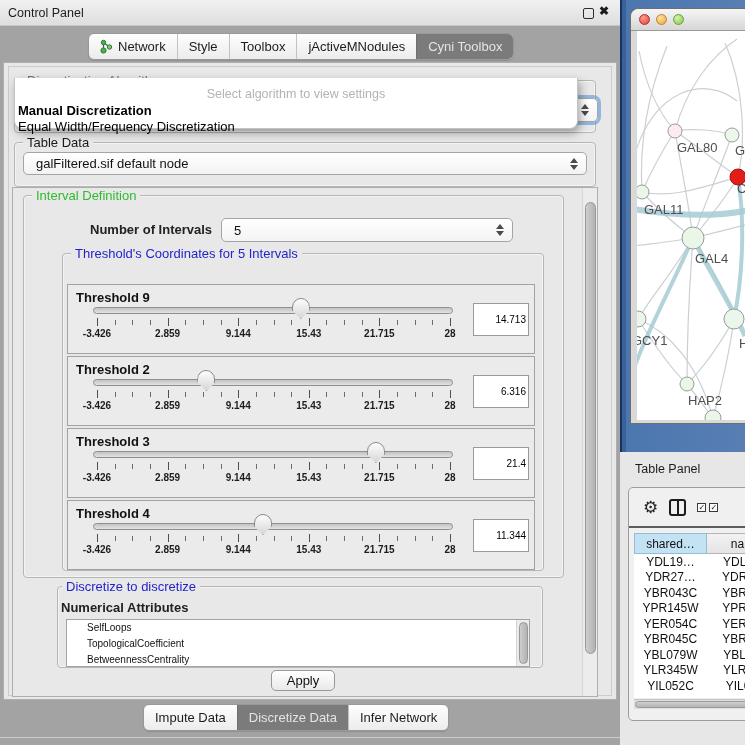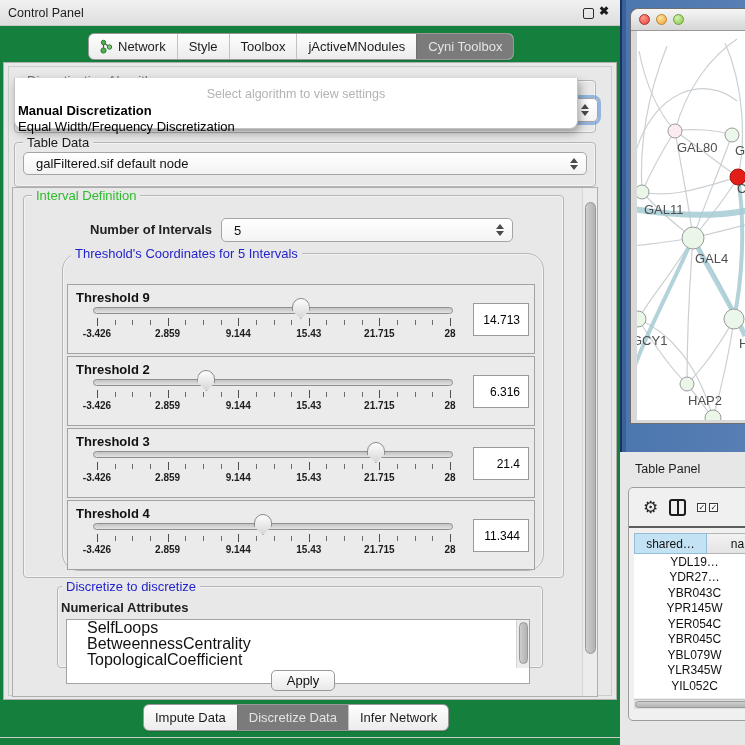--- a/index.html
+++ b/index.html
@@ -2,21 +2,21 @@
 <html><head>
 <meta charset="utf-8">
 <style>
   * { margin:0; padding:0; box-sizing:border-box; }
   html,body { width:745px; height:745px; }
   body { position:relative; overflow:hidden; background:#e6e6e6;
          font-family:"Liberation Sans", sans-serif; color:#222; }
   .abs { position:absolute; }
 
   
-  #control-panel { left:0; top:0; width:620px; height:745px; background:#15803d; }
+  #control-panel { left:0; top:0; width:620px; height:745px; background:#a3a3a3; }
   #cp-titlebar { left:0; top:0; width:620px; height:26px;
     background:linear-gradient(#f1f1f1,#dedede); border-bottom:1px solid #c6c6c6; }
   #cp-title { left:8px; top:6px; font-size:12.5px; color:#1d1d1d; }
   .win-icon { top:8px; width:11px; height:11px; }
   #float-icon { left:583px; border:1.5px solid #2c2c2c; border-radius:2px; background:transparent; }
   #close-icon { left:599px; top:4px; width:14px; height:16px; font-size:12px; font-weight:bold; color:#1a1a1a; }
 
   .seg-group { display:inline-flex; border:1px solid #989898; border-radius:6px;
     overflow:hidden; background:linear-gradient(#fefefe,#ececec); box-shadow:0 1px 1px rgba(0,0,0,.12); }
   .seg { padding:4px 11px; font-size:13px; color:#1c1c1c; border-left:1px solid #c2c2c2;
@@ -72,25 +72,25 @@
     background:linear-gradient(#fdfdfd,#d7d7d7); border:1px solid #8a8a8a;
     border-radius:9px 9px 2px 2px;
     clip-path:polygon(0 0,100% 0,100% 58%,50% 100%,0 58%); }
   .th-ruler { position:absolute; left:29px; top:33px; width:353px; height:30px; }
   .tick { position:absolute; top:0; width:1px; background:#6b6b6b; }
   .tick.major { height:8px; background:#4e4e4e; }
   .tick.minor { height:5px; top:2px; }
   .tick-label { position:absolute; top:10px; transform:translateX(-50%);
     font-size:10px; font-weight:bold; color:#1c1c1c; white-space:nowrap; }
   .th-value { position:absolute; left:405px; top:18px; width:56px; height:33px;
-    background:#ffffff; border:1px solid #9a9a9a; font-size:12px; color:#000;
-    display:flex; align-items:center; justify-content:flex-end; padding-right:8px; }
-
-  #attr-list { position:absolute; left:8px; top:32px; width:464px; height:65px;
-    background:#ffffff; border:1px solid #a3a3a3; overflow:hidden; font-size:16px; }
+    background:#ffffff; border:1px solid #9a9a9a; font-size:10px; color:#000;
+    display:flex; align-items:center; justify-content:flex-end; padding-right:2px; }
+
+  #attr-list { position:absolute; left:8px; top:32px; width:464px; height:48px;
+    background:#ffffff; border:1px solid #a3a3a3; overflow:hidden; font-size:10px; }
   .attr-item { padding-left:20px; line-height:16px; height:16px; color:#111; white-space:nowrap; }
 
   #apply-btn { left:267px; top:607px; width:64px; height:21px;
     background:linear-gradient(#ffffff,#e9e9e9); border:1px solid #989898; border-radius:5px;
     font-size:13px; color:#111; display:flex; align-items:center; justify-content:center; }
   #cp-bottom-line { left:0; top:737px; width:620px; height:1px; background:#cbcbcb; }
 
   
   #network-frame { left:620px; top:0; width:125px; height:452px;
     background:linear-gradient(90deg,#17335e 0,#17335e 2px,#3a619a 2px,#3a619a 6px,#4b76ae 6px,#587fb4 100%); }
@@ -116,21 +116,21 @@
   #columns-icon { width:17px; height:17px; border:2px solid #1b1b1b; border-radius:3px; position:relative; }
   #columns-icon::after { content:""; position:absolute; left:6px; top:0; width:2px; height:13px; background:#1b1b1b; }
   .mini-check { width:9px; height:9px; border:1px solid #3a3a3a; background:#fafafa;
     font-size:8px; line-height:8px; text-align:center; color:#222; }
   #tp-table { left:5px; top:45px; width:125px; height:165px; background:#ffffff; overflow:hidden; }
   .tp-header { display:flex; height:21px; }
   .tp-hcell { font-size:12px; display:flex; align-items:center; justify-content:center;
     border:1px solid #b5b5b5; border-left:none; background:linear-gradient(#f2f2f2,#e4e4e4); color:#111; }
   .tp-hcell.sel { background:#c3e2f3; border-color:#94bcd4; border-left:1px solid #94bcd4; }
   .tp-row { display:flex; height:15.5px; font-size:12px; color:#111; }
-  .tp-cell { display:flex; align-items:center; justify-content:center; white-space:nowrap; overflow:visible;margin-left:24px; }
+  .tp-cell { display:flex; align-items:center; justify-content:center; white-space:nowrap; overflow:visible; }
   #tp-hscroll { left:5px; top:211px; width:125px; height:10px; background:#e0e0e0; border-top:1px solid #c2c2c2; }
   #tp-hthumb { position:absolute; left:1px; top:1px; width:120px; height:7px;
     background:linear-gradient(#cfcfcf,#b4b4b4); border:1px solid #9a9a9a; border-radius:4px; }
 
   .net-icon { display:inline-block; }
 </style>
 </head>
 <body>
 
 <div id="control-panel" class="abs">
@@ -205,21 +205,21 @@
 
         <span style="position:absolute; left:66px; top:26px; font-size:13px; font-weight:bold;">Number of Intervals</span>
         <div class="combo" style="left:197px; top:22px; width:292px; height:24px;">
           <span>5</span>
           <span class="stepper">
               <span class="up"></span>
               <span class="dn"></span>
             </span>
         </div>
 
-        <div class="group" style="left:38px; top:57px; width:482px; height:318px;border-radius:17px;">
+        <div class="group" style="left:38px; top:57px; width:482px; height:318px;">
           <span class="group-title t-blue">Threshold's Coordinates for 5 Intervals</span>
           <div id="threshold-panels">
               <div class="threshold-panel" style="top: 30px;">
                 <div class="th-label">Threshold 9</div>
                 <div class="th-track"></div>
                 <div class="th-thumb" style="left: 223.751px;"></div>
                 <div class="th-ruler">
                   <div class="tick major" style="left: 0px;"></div>
                   <div class="tick-label" style="left: 0px;">-3.426</div>
                   <div class="tick minor" style="left: 17.65px;"></div>
@@ -358,22 +358,22 @@
             </div>
         </div>
       </div>
 
       <div class="group" style="left:44px; top:398px; width:486px; height:82px;">
         <span class="group-title t-blue" style="left:4px;">Discretize to discretize</span>
         <span style="position:absolute; left:3px; top:13px; font-size:13px; font-weight:bold;">Numerical Attributes</span>
         <div id="attr-list">
           <div id="attr-items">
               <div class="attr-item">SelfLoops</div>
+              <div class="attr-item">TopologicalCoefficient</div>
               <div class="attr-item">BetweennessCentrality</div>
-              <div class="attr-item">TopologicalCoefficient</div>
             </div>
           <div class="vscroll-track" style="right:0; top:0; height:48px; width:13px;">
             <div class="vscroll-thumb" style="top:2px; height:42px; width:9px;"></div>
           </div>
         </div>
       </div>
 
       <div class="vscroll-track" style="right:0; top:0; height:510px;">
         <div class="vscroll-thumb" style="top:14px; height:452px;"></div>
       </div>

